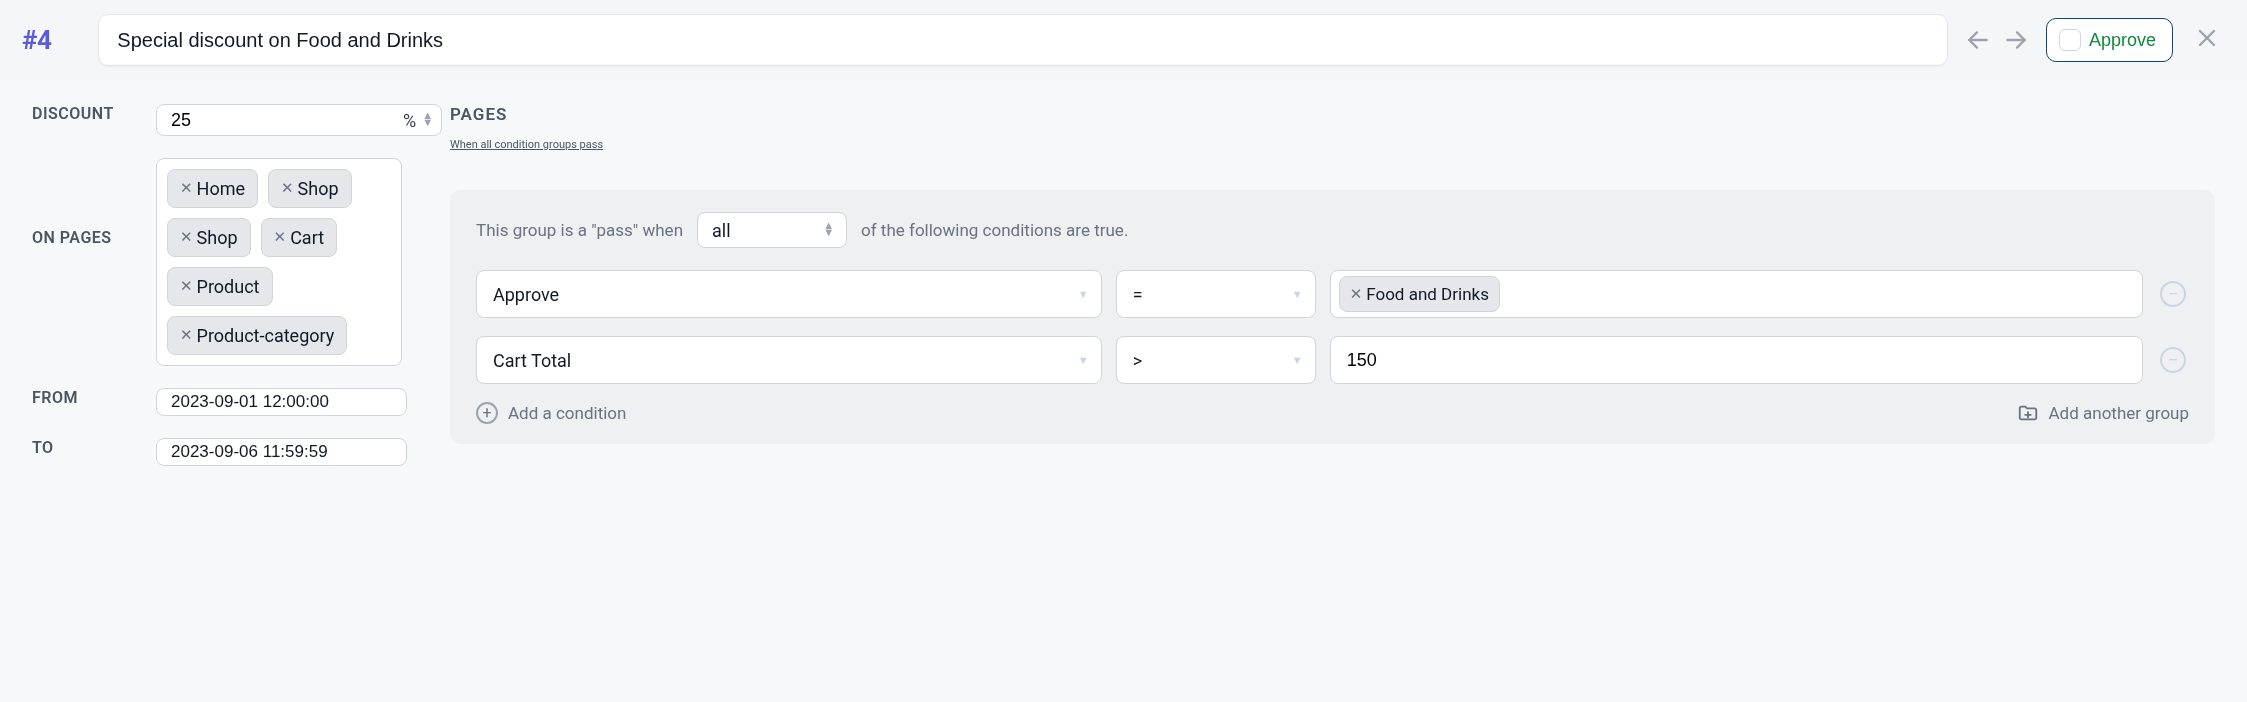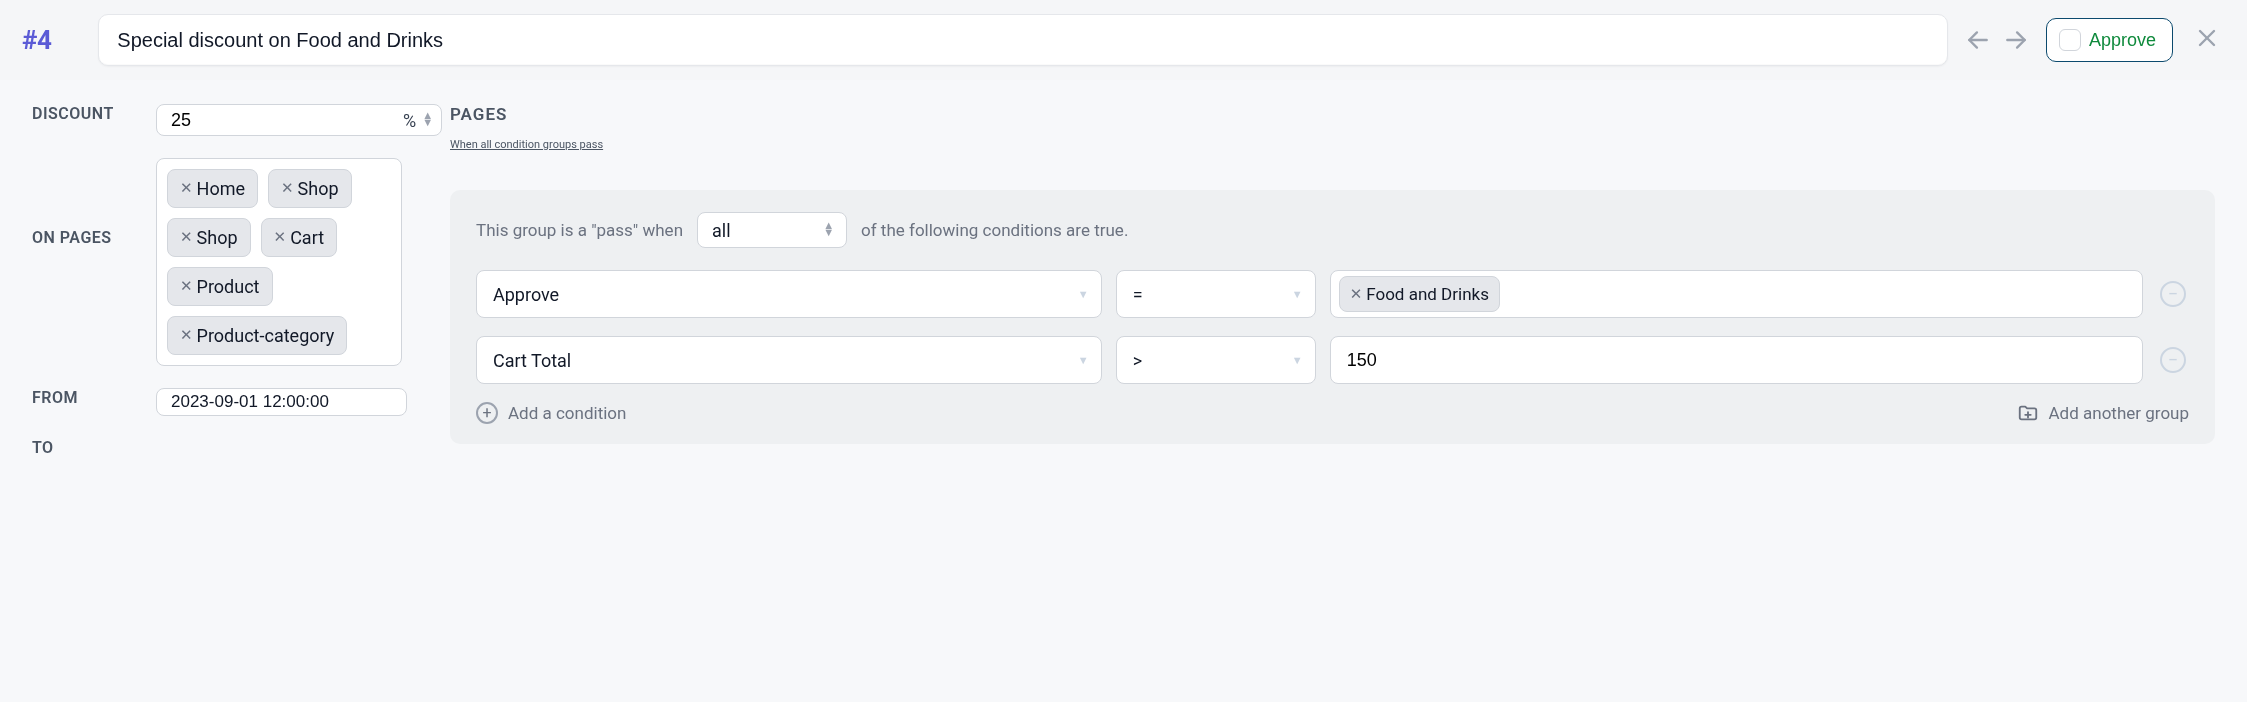--- a/index.html
+++ b/index.html
@@ -296,20 +296,21 @@
           </span>
       </div>
     </div>
 
     <div class="row">
       <span class="label">FROM</span>
       <input class="date-input" value="2023-09-01 12:00:00" style="">
     </div>
     <div class="row">
       <span class="label">TO</span>
+      <input class="date-input" value="2023-09-06 11:59:59" style="">
     </div>
   </div>
 
   <div class="right-col">
     <div class="section-title">PAGES</div>
     <div class="section-sub">When all condition groups pass</div>
 
     <div class="group">
       <div class="group-header">
         <span>This group is a "pass" when</span>

